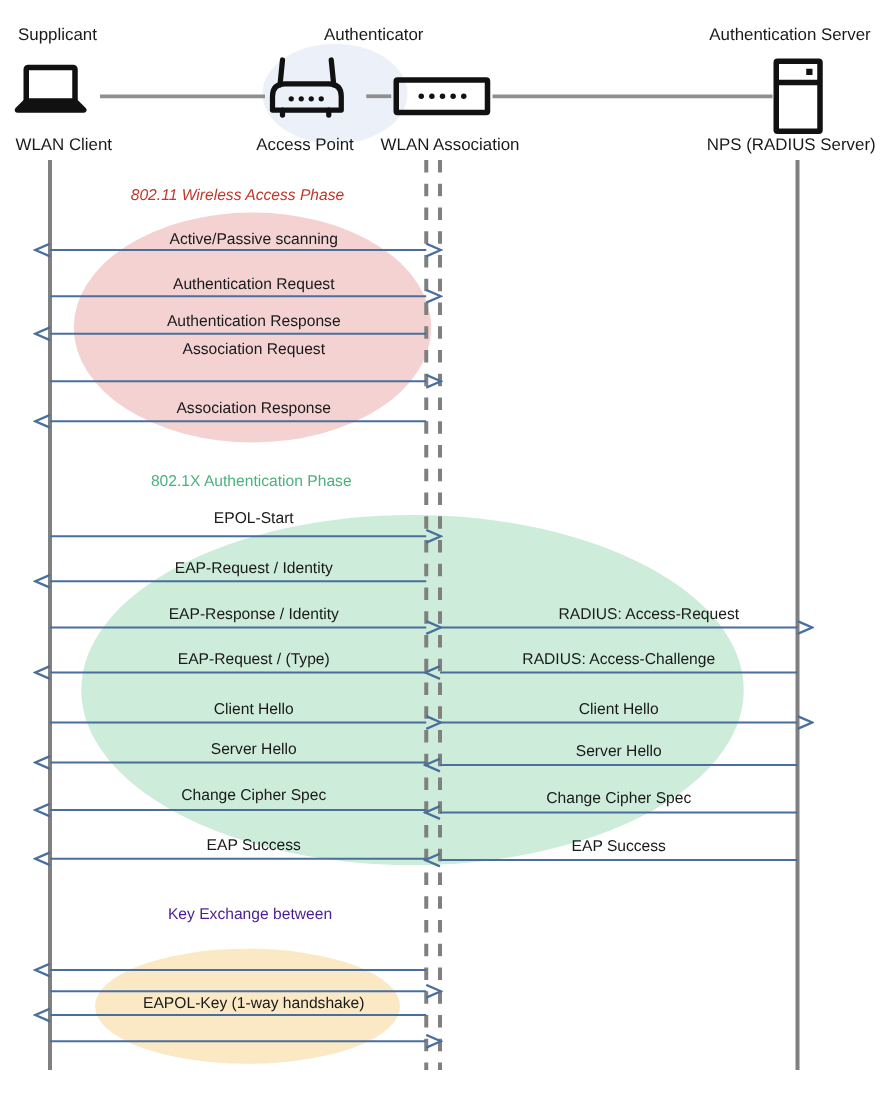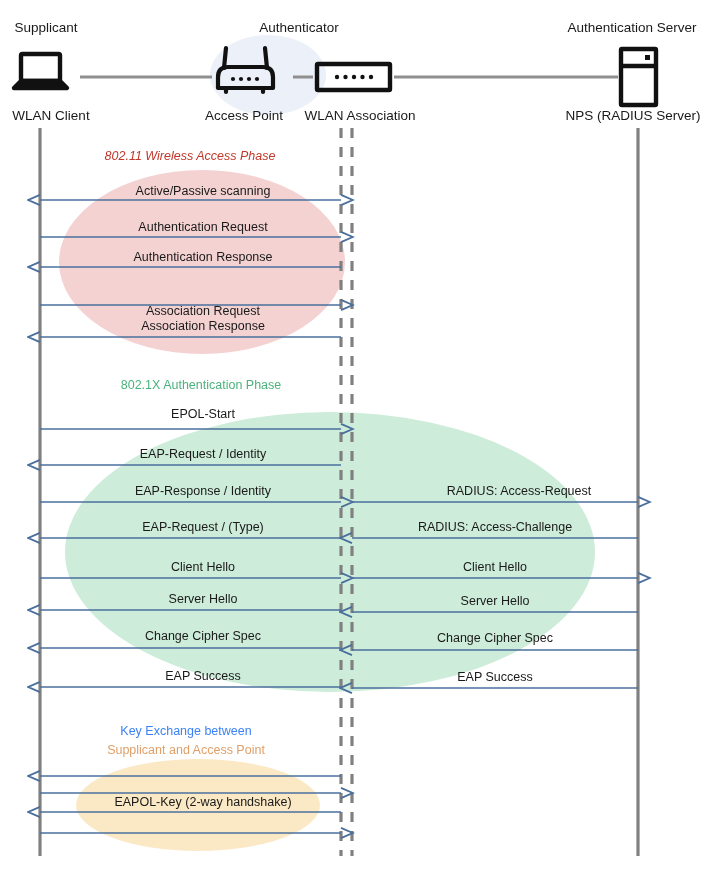--- a/index.html
+++ b/index.html
@@ -160,39 +160,38 @@
 
   <div class="node-caption ctr" style="left:51px; top:108px;">WLAN Client</div>
   <div class="node-caption ctr" style="left:244px; top:108px;">Access Point</div>
   <div class="node-caption ctr" style="left:360px; top:108px;">WLAN Association</div>
   <div class="node-caption ctr" style="left:633px; top:108px;">NPS (RADIUS Server)</div>
 
   <div class="phase-label ctr" style="left:190px; top:147px; color:#c0392b;font-style:italic;">802.11 Wireless Access Phase</div>
 
   <div class="phase-label ctr" style="left:201px; top:376px; color:#4cb27c;">802.1X Authentication Phase</div>
 
-  <div class="phase-label ctr" style="left:186px; top:722px; color:#3b82f6;">Key Exchange between</div>
-  <div class="phase-label ctr" style="left:186px; top:741px; color:#e0a06a;">Supplicant and Access Point</div>
+  <div class="phase-label ctr" style="left:200px; top:722px; color:#4c1d95;">Key Exchange between</div>
 
   <div class="msg-label ctr" style="left:203px; top:184px;">Active/Passive scanning</div>
   <div class="msg-label ctr" style="left:203px; top:220px;">Authentication Request</div>
   <div class="msg-label ctr" style="left:203px; top:250px;">Authentication Response</div>
-  <div class="msg-label ctr" style="left:203px; top:304px;">Association Request</div>
+  <div class="msg-label ctr" style="left:203px; top:272px;">Association Request</div>
   <div class="msg-label ctr" style="left:203px; top:319px;">Association Response</div>
 
   <div class="msg-label ctr" style="left:203px; top:407px;">EPOL-Start</div>
   <div class="msg-label ctr" style="left:203px; top:447px;">EAP-Request / Identity</div>
   <div class="msg-label ctr" style="left:203px; top:484px;">EAP-Response / Identity</div>
   <div class="msg-label ctr" style="left:203px; top:520px;">EAP-Request / (Type)</div>
   <div class="msg-label ctr" style="left:203px; top:560px;">Client Hello</div>
   <div class="msg-label ctr" style="left:203px; top:592px;">Server Hello</div>
   <div class="msg-label ctr" style="left:203px; top:629px;">Change Cipher Spec</div>
   <div class="msg-label ctr" style="left:203px; top:669px;">EAP Success</div>
 
-  <div class="msg-label ctr" style="left:203px; top:795px;">EAPOL-Key (2-way handshake)</div>
+  <div class="msg-label ctr" style="left:203px; top:795px;">EAPOL-Key (1-way handshake)</div>
 
   <div class="msg-label ctr" style="left:495px; top:484px;padding-left:48px;">RADIUS: Access-Request</div>
   <div class="msg-label ctr" style="left:495px; top:520px;">RADIUS: Access-Challenge</div>
   <div class="msg-label ctr" style="left:495px; top:560px;">Client Hello</div>
   <div class="msg-label ctr" style="left:495px; top:594px;">Server Hello</div>
   <div class="msg-label ctr" style="left:495px; top:631px;">Change Cipher Spec</div>
   <div class="msg-label ctr" style="left:495px; top:670px;">EAP Success</div>
 
 </div>
 

